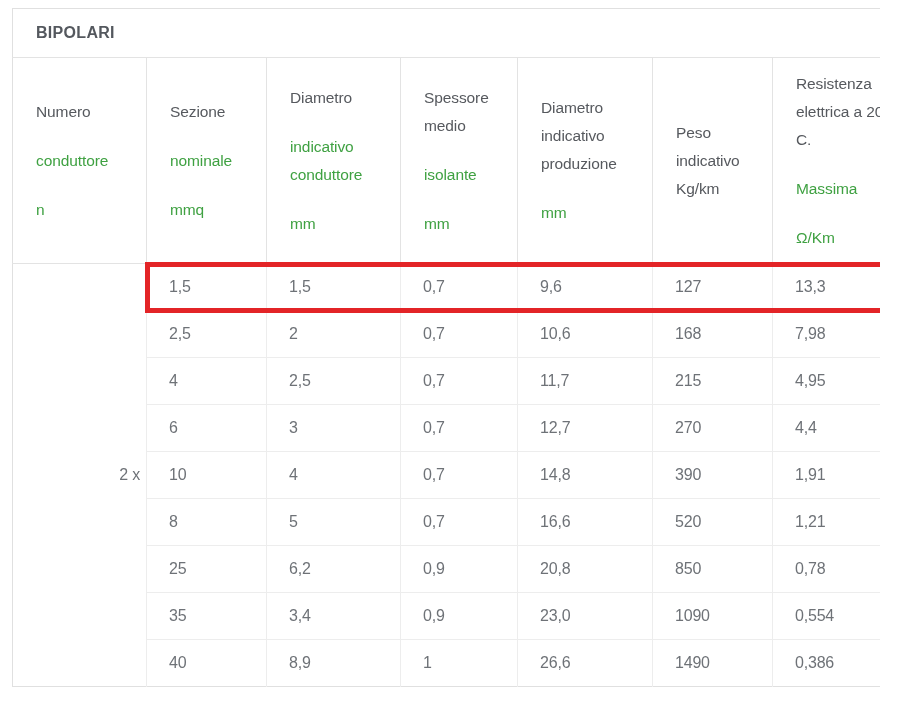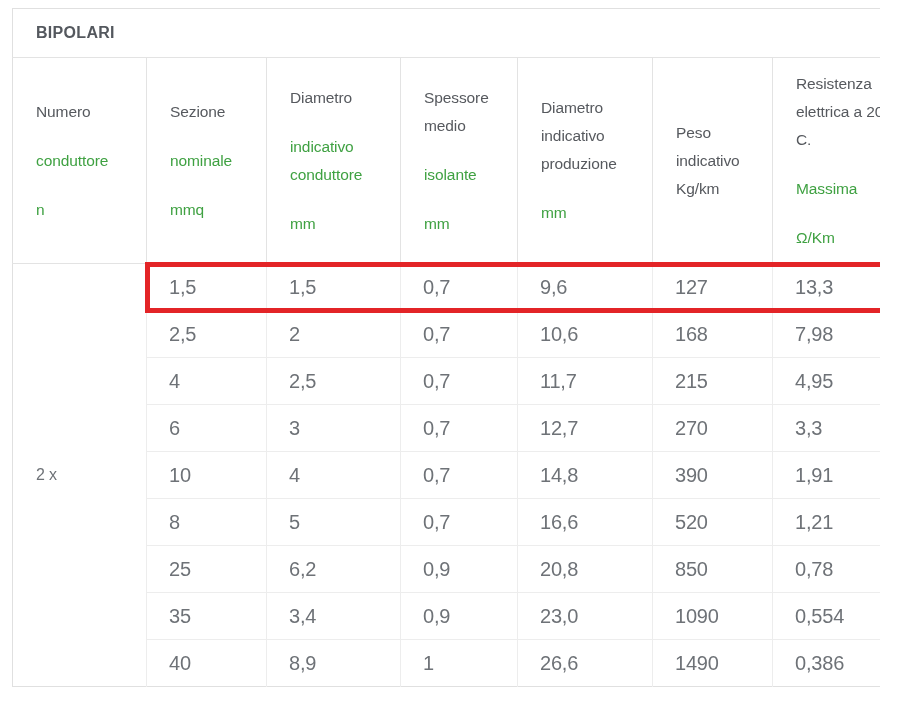--- a/index.html
+++ b/index.html
@@ -57,31 +57,31 @@
     letter-spacing: -0.1px;
   }
   th.hcell p:first-child { margin-top: 0; }
   th.hcell p:last-child { margin-bottom: 0; }
   .green { color: #3fa142; }
   td.dcell {
     height: 47px;
     padding: 0 6px 0 22px;
     text-align: left;
     vertical-align: middle;
-    font-size: 20px;
+    font-size: 16px;
     letter-spacing: -0.2px;
     color: #6e7277;
     border-left: 1px solid #ededed;
     border-top: 1px solid #ededed;
     background: #ffffff;
   }
   tr.first-data td.dcell { border-top: none; }
   td.merged {
     padding: 0 6px 0 23px;
-    text-align: left;
+    text-align: right;
     vertical-align: middle;
     font-size: 16px;
     letter-spacing: -0.2px;
     color: #6e7277;
     background: #ffffff;
   }
   .highlight-box {
     position: absolute;
     left: 133px;
     top: 254px;
@@ -174,21 +174,21 @@
         <td class="dcell">11,7</td>
         <td class="dcell">215</td>
         <td class="dcell">4,95</td>
       </tr>
       <tr>
         <td class="dcell">6</td>
         <td class="dcell">3</td>
         <td class="dcell">0,7</td>
         <td class="dcell">12,7</td>
         <td class="dcell">270</td>
-        <td class="dcell">3,3</td>
+        <td class="dcell">4,4</td>
       </tr>
       <tr>
         <td class="dcell">10</td>
         <td class="dcell">4</td>
         <td class="dcell">0,7</td>
         <td class="dcell">14,8</td>
         <td class="dcell">390</td>
         <td class="dcell">1,91</td>
       </tr>
       <tr>

